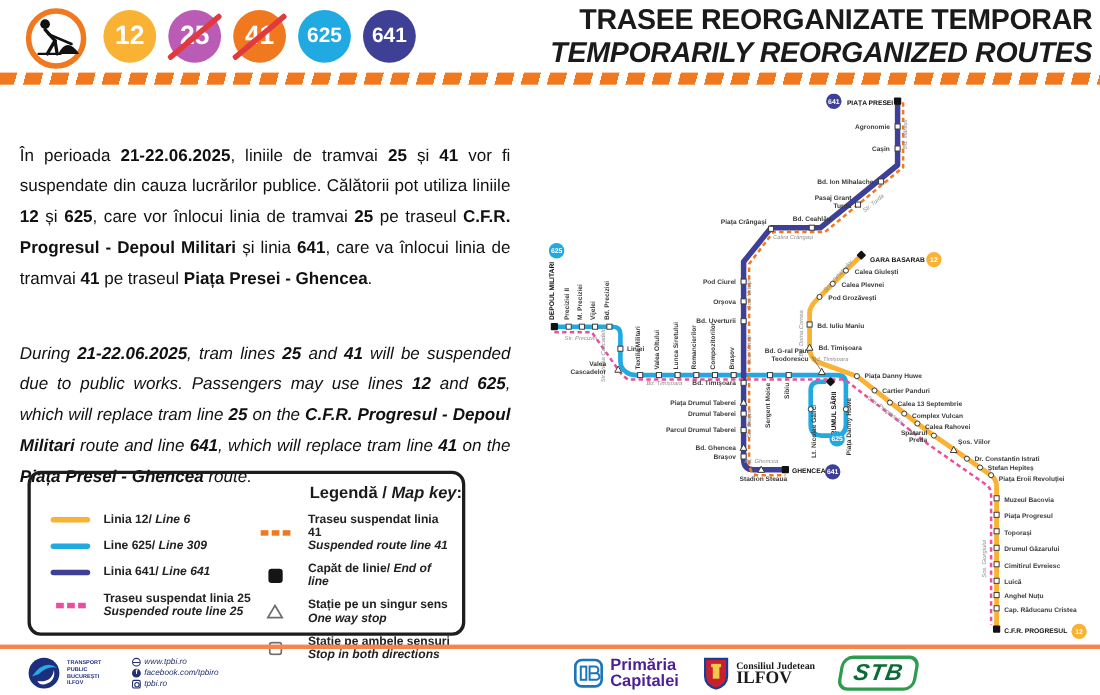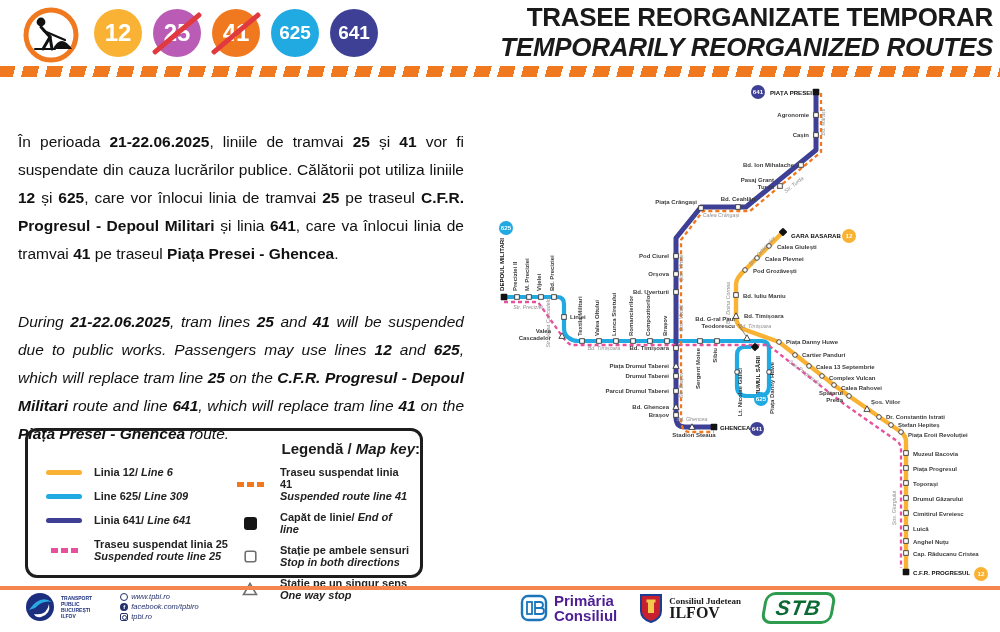--- a/index.html
+++ b/index.html
@@ -49,21 +49,21 @@
   .map-wrap{position:absolute;left:478px;top:85px;}
   .st{font:700 6px "Liberation Sans",sans-serif;fill:#3b3b3b;}
   .term{font:800 6.1px "Liberation Sans",sans-serif;fill:#0d0d0d;}
   .street{font:italic 400 5.3px "Liberation Sans",sans-serif;fill:#8f8f8f;}
   .mk{fill:#fff;stroke:#3a3a3a;stroke-width:.9;}
   .mk-end{fill:#121212;}
   .bt{font:700 6.2px "Liberation Sans",sans-serif;fill:#fff;}
 
   
   .footer-rule{position:absolute;left:0;top:586px;width:1000px;height:4px;background:#F5854F;}
-  .footer{position:absolute;left:0;top:592px;width:852px;height:40px;display:flex;align-items:flex-start;}
+  .footer{position:absolute;left:0;top:592px;width:852px;height:40px;display:flex;align-items:center;}
   .tpbi{display:flex;align-items:center;gap:6px;margin-left:25px;}
   .org{font-size:5px;font-weight:bold;color:#1B2F7E;line-height:6px;}
   .contacts{margin-left:28px;font-size:7.5px;font-style:italic;color:#23306b;line-height:10px;}
   .contacts .row{display:flex;align-items:center;gap:3px;}
   .ic{width:8px;height:8px;display:inline-block;box-sizing:border-box;}
   .ic-globe{border:1px solid #23306b;border-radius:50%;
             background:linear-gradient(#0000 45%,#23306b 45% 55%,#0000 55%);}
   .ic-fb{background:#23306b;border-radius:50%;color:#fff;font-size:6px;font-weight:bold;
          text-align:center;line-height:8px;font-style:normal;}
   .ic-ig{border:1px solid #23306b;border-radius:2px;display:flex;align-items:center;justify-content:center;}
@@ -166,33 +166,33 @@
         <span class="txt"><span>Traseu suspendat linia 41</span><br><span class="it">Suspended route line 41</span></span>
       </div>
       <div class="lg-item">
         <span class="sw">
             <span class="sw-end"></span>
           </span>
         <span class="txt"><span>Capăt de linie/</span><span class="it"> End of line</span></span>
       </div>
       <div class="lg-item">
         <span class="sw">
+          <svg width="16" height="14" viewBox="0 0 16 14">
+              <path d="M8 1.5 L14.5 12.5 L1.5 12.5 Z" fill="#fff" stroke="#6e6e6e" stroke-width="1.6"></path>
+            </svg>
+        </span>
+        <span class="txt"><span>Stație pe un singur sens</span><br><span class="it">One way stop</span></span>
+      </div>
+      <div class="lg-item">
+        <span class="sw">
           <svg width="13" height="13" viewBox="0 0 13 13">
               <rect x="1.2" y="1.2" width="10.6" height="10.6" rx="2" fill="#fff" stroke="#6e6e6e" stroke-width="1.6"></rect>
             </svg>
         </span>
         <span class="txt"><span>Stație pe ambele sensuri</span><br><span class="it">Stop in both directions</span></span>
-      </div>
-      <div class="lg-item">
-        <span class="sw">
-          <svg width="16" height="14" viewBox="0 0 16 14">
-              <path d="M8 1.5 L14.5 12.5 L1.5 12.5 Z" fill="#fff" stroke="#6e6e6e" stroke-width="1.6"></path>
-            </svg>
-        </span>
-        <span class="txt"><span>Stație pe un singur sens</span><br><span class="it">One way stop</span></span>
       </div>
     </div>
   </div>
 </div>
 
 <div class="map-wrap">
   <svg id="map-svg" width="520" height="500" viewBox="480 85 520 500">
     <path d="M 785,232 L 747,270 Q 738,278 738,284 L 738,316 Q 738,325 745,329 L 781,342 L 836,385 L 851,396 L 903,432 Q 908,436 908,442 L 908,572" fill="none" stroke-width="4.4" stroke-linejoin="round" stroke="#F9B233"></path>
     <path d="M 506,297 L 559,297 Q 566,297 566,304 L 566,328 Q 566,335 571,338 Q 575,341 580,341 L 763,341 Q 771,341 771,349 L 771,386 Q 771,396 761,396 L 749,396 Q 739,396 739,386 L 739,355 Q 739,347 747,347 L 753,347" fill="none" stroke-width="4.2" stroke-linejoin="round" stroke="#21A9E2"></path>
     <path d="M 818,92 L 818,150 L 748,207 L 703,207 L 678,238 L 678,417 Q 678,427 687,427 L 716,427" fill="none" stroke-width="5" stroke-linejoin="round" stroke="#3E4095"></path>
@@ -392,21 +392,21 @@
   </div>
   <div class="flogos">
     <div class="primaria">
       <svg width="28" height="28" viewBox="0 0 28 28">
         <rect x="2" y="2" width="24" height="24" rx="6" fill="none" stroke="#1B75BB" stroke-width="2.4"></rect>
         <rect x="7" y="8" width="5" height="12" fill="none" stroke="#1B75BB" stroke-width="1.8"></rect>
         <path d="M15 8 h5 a3 3 0 0 1 0 6 h-5 Z M15 14 h6 a3 3 0 0 1 0 6 h-6 Z" fill="none" stroke="#1B75BB" stroke-width="1.8"></path>
       </svg>
       <div>
         <div>Primăria</div>
-        <div>Consiliul</div>
+        <div>Capitalei</div>
       </div>
     </div>
     <div class="ilfov">
       <svg width="24" height="30" viewBox="0 0 24 30">
         <path d="M2 2 H22 V18 Q22 26 12 29 Q2 26 2 18 Z" fill="#C8202F" stroke="#1B3E94" stroke-width="2"></path>
         <rect x="9" y="9" width="6" height="11" fill="#F2C94C"></rect>
         <rect x="7.5" y="6.5" width="9" height="3" fill="#F2C94C"></rect>
       </svg>
       <div>
         <div class="l1">Consiliul Judetean</div>

